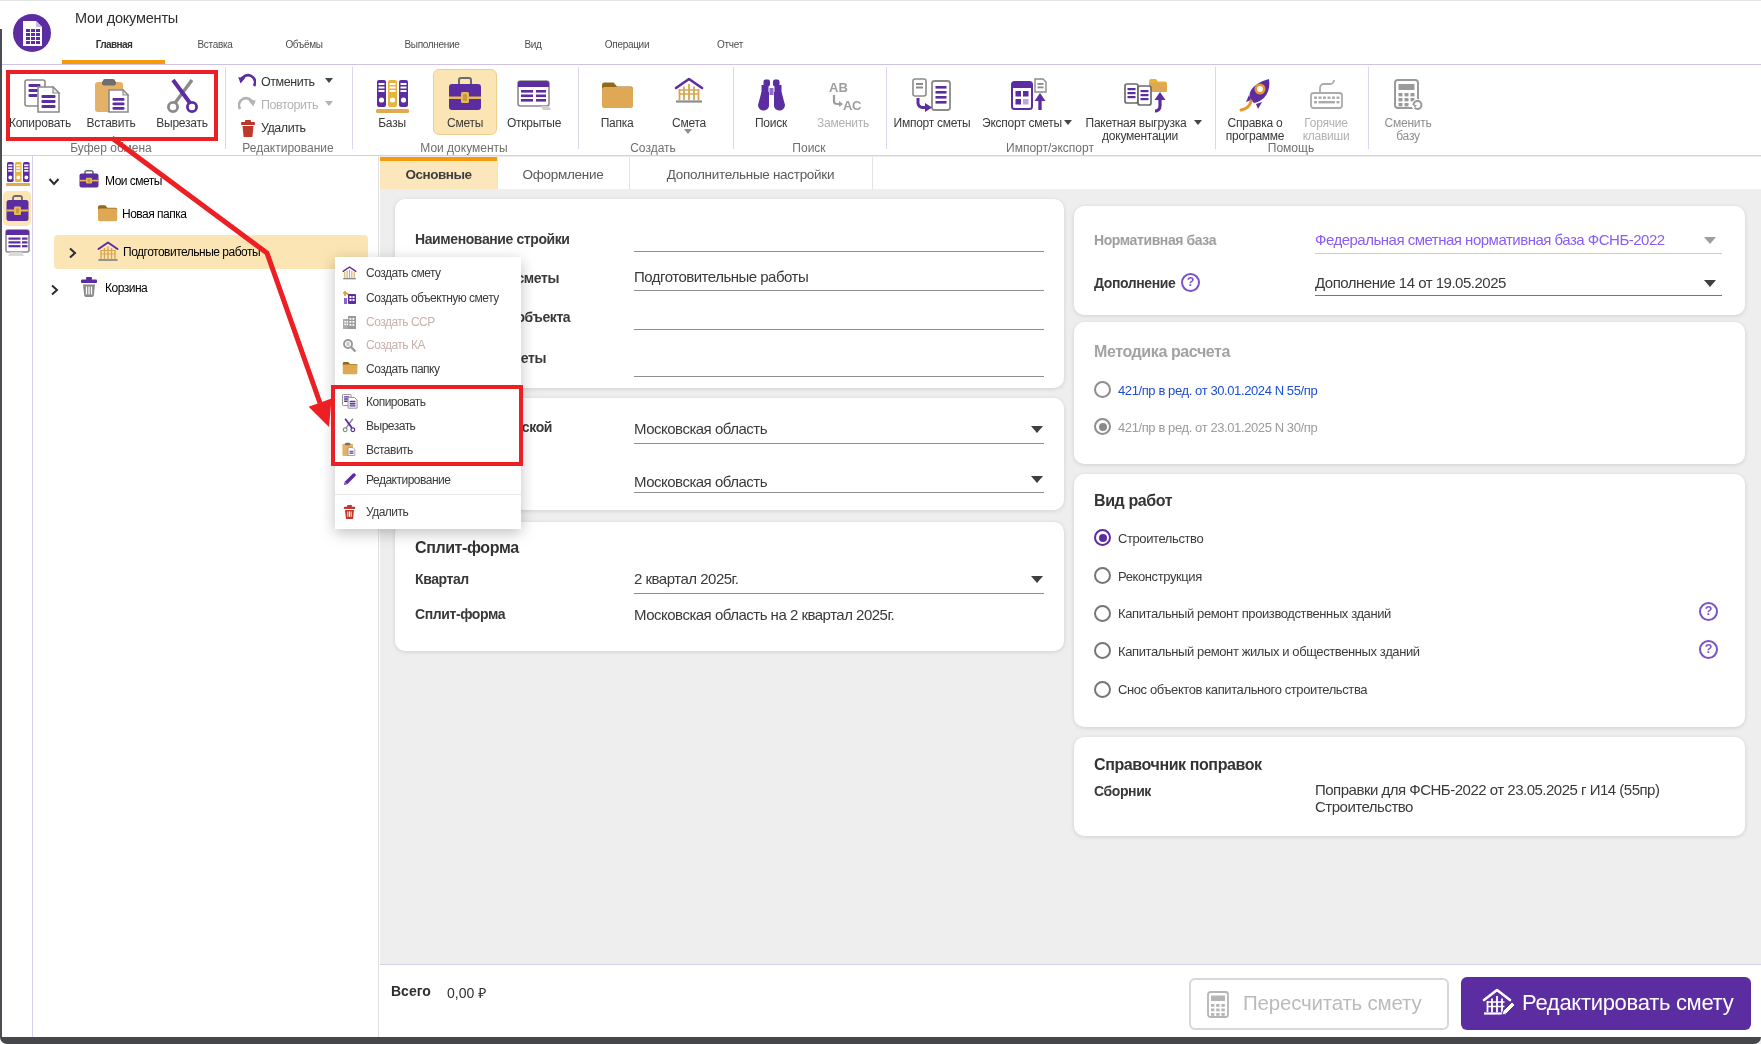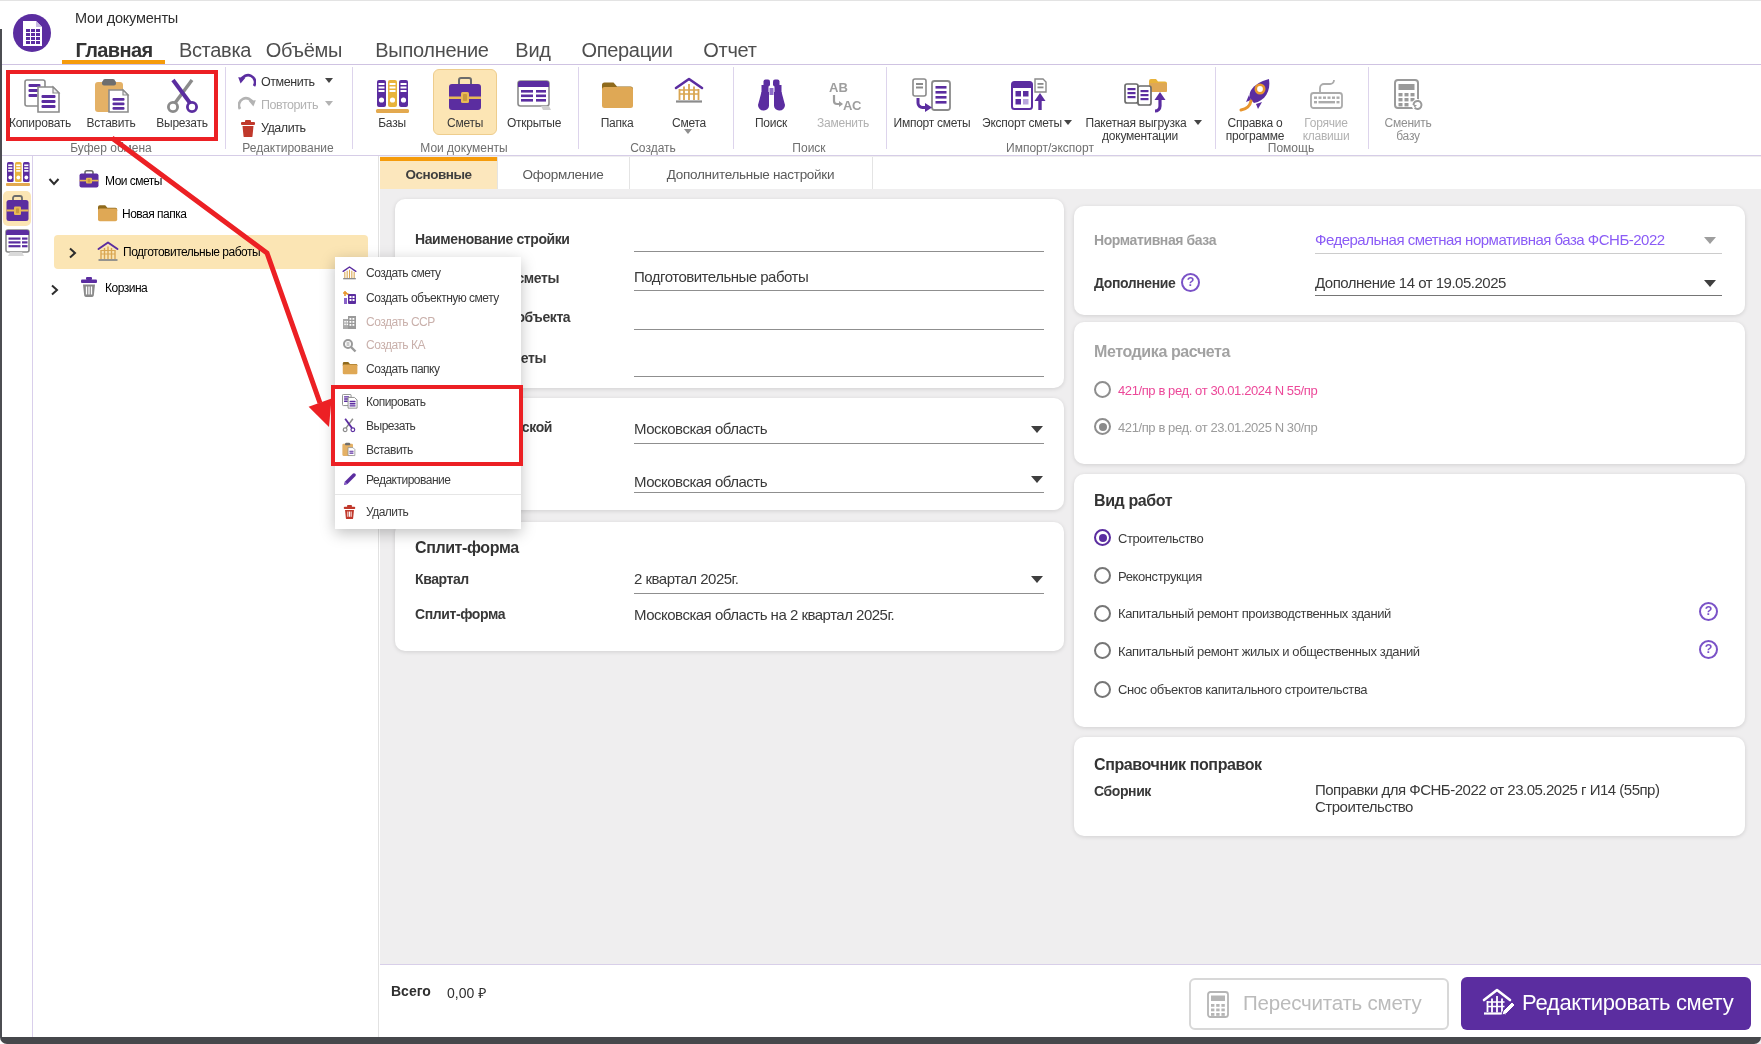--- a/index.html
+++ b/index.html
@@ -19,21 +19,21 @@
 .rad{position:absolute;width:17px;height:17px;border-radius:50%;border:2px solid #767676;background:#fff}
 .rad.selp{border-color:#5b2da0}
 .rad.selp::after{content:"";position:absolute;left:2.5px;top:2.5px;width:8px;height:8px;border-radius:50%;background:#5b2da0}
 .rad.selg::after{content:"";position:absolute;left:2.5px;top:2.5px;width:8px;height:8px;border-radius:50%;background:#8a8a8a}
 .hlp{position:absolute;width:19px;height:19px;border-radius:50%;border:2px solid #7a52c7;color:#7a52c7;font-size:12.5px;font-weight:bold;text-align:center;line-height:15px}
 .rdlbl{position:absolute;font-size:13px;letter-spacing:-0.4px;color:#3c3c3c;white-space:nowrap}
 .tre{position:absolute;font-size:12px;letter-spacing:-0.5px;color:#000000;white-space:nowrap}
 .mi{position:absolute;font-size:12px;letter-spacing:-0.5px;color:#3b3b3b;white-space:nowrap}
 .mi.dis{color:#c9b0ab}
 .chv{position:absolute}
-.htab{position:absolute;top:39px;font-size:20px;letter-spacing:-0.3px;color:#4e4e4e;white-space:nowrap;transform:translateX(-50%)}
+.htab{position:absolute;top:39px;font-size:10px;letter-spacing:-0.3px;color:#4e4e4e;white-space:nowrap;transform:translateX(-50%)}
 </style></head><body>
 <div id="w">
 
 <div class="a" style="left:0;top:0;width:1761px;height:1px;background:#e3e3e3;z-index:90"></div>
 <div class="a" style="left:0;top:0;width:1761px;height:65px;background:#fff;border-bottom:1px solid #cfc3e2"></div>
 <div class="a" style="left:13px;top:14px;width:38px;height:38px;border-radius:50%;background:#5b2da0">
 <svg class="a" style="left:9px;top:7px" width="21" height="25" viewBox="0 0 21 25">
         <path d="M1 0 h13 l6 6 v19 h-19 z" fill="#fff"></path>
         <path d="M14 0 l6 6 h-6 z" fill="#c9bce4"></path>
         <g fill="#5b2da0">
@@ -458,21 +458,21 @@
 <div class="ul" style="left:1315px;top:253px;width:407px;background:#cccccc"></div>
 <div class="car" style="left:1704px;top:237px;border-left-width:6px;border-right-width:6px;border-top-width:7px;border-top-color:#9e9e9e"></div>
 <div class="lab" style="left:1094px;top:275px">Дополнение</div>
 <div class="hlp" style="left:1181px;top:273px">?</div>
 <div class="val" style="left:1315px;top:274px">Дополнение 14 от 19.05.2025</div>
 <div class="ul" style="left:1315px;top:295px;width:407px;background:#757575"></div>
 <div class="car" style="left:1704px;top:280px;border-left-width:6px;border-right-width:6px;border-top-width:7px;border-top-color:#3f3f3f"></div>
 <div class="card" style="left:1074px;top:322px;width:671px;height:142px"></div>
 <div class="ttl" style="left:1094px;top:343px;color:#a2a2a2">Методика расчета</div>
 <div class="rad" style="left:1094px;top:381px;border-color:#8e8e8e"></div>
-<div class="rdlbl" style="left:1118px;top:383px;color:#ec4899">421/пр в ред. от 30.01.2024 N 55/пр</div>
+<div class="rdlbl" style="left:1118px;top:383px;color:#1d4ed8">421/пр в ред. от 30.01.2024 N 55/пр</div>
 <div class="rad selg" style="left:1094px;top:418px;border-color:#8e8e8e"></div>
 <div class="rdlbl" style="left:1118px;top:420px;color:#9b9b9b">421/пр в ред. от 23.01.2025 N 30/пр</div>
 <div class="card" style="left:1074px;top:474px;width:671px;height:253px"></div>
 <div class="ttl" style="left:1094px;top:492px">Вид работ</div>
 <div class="rad selp" style="left:1094px;top:529px"></div>
 <div class="rdlbl" style="left:1118px;top:531px">Строительство</div>
 <div class="rad" style="left:1094px;top:567px"></div>
 <div class="rdlbl" style="left:1118px;top:569px">Реконструкция</div>
 <div class="rad" style="left:1094px;top:605px"></div>
 <div class="rdlbl" style="left:1118px;top:606px">Капитальный ремонт производственных зданий</div>

